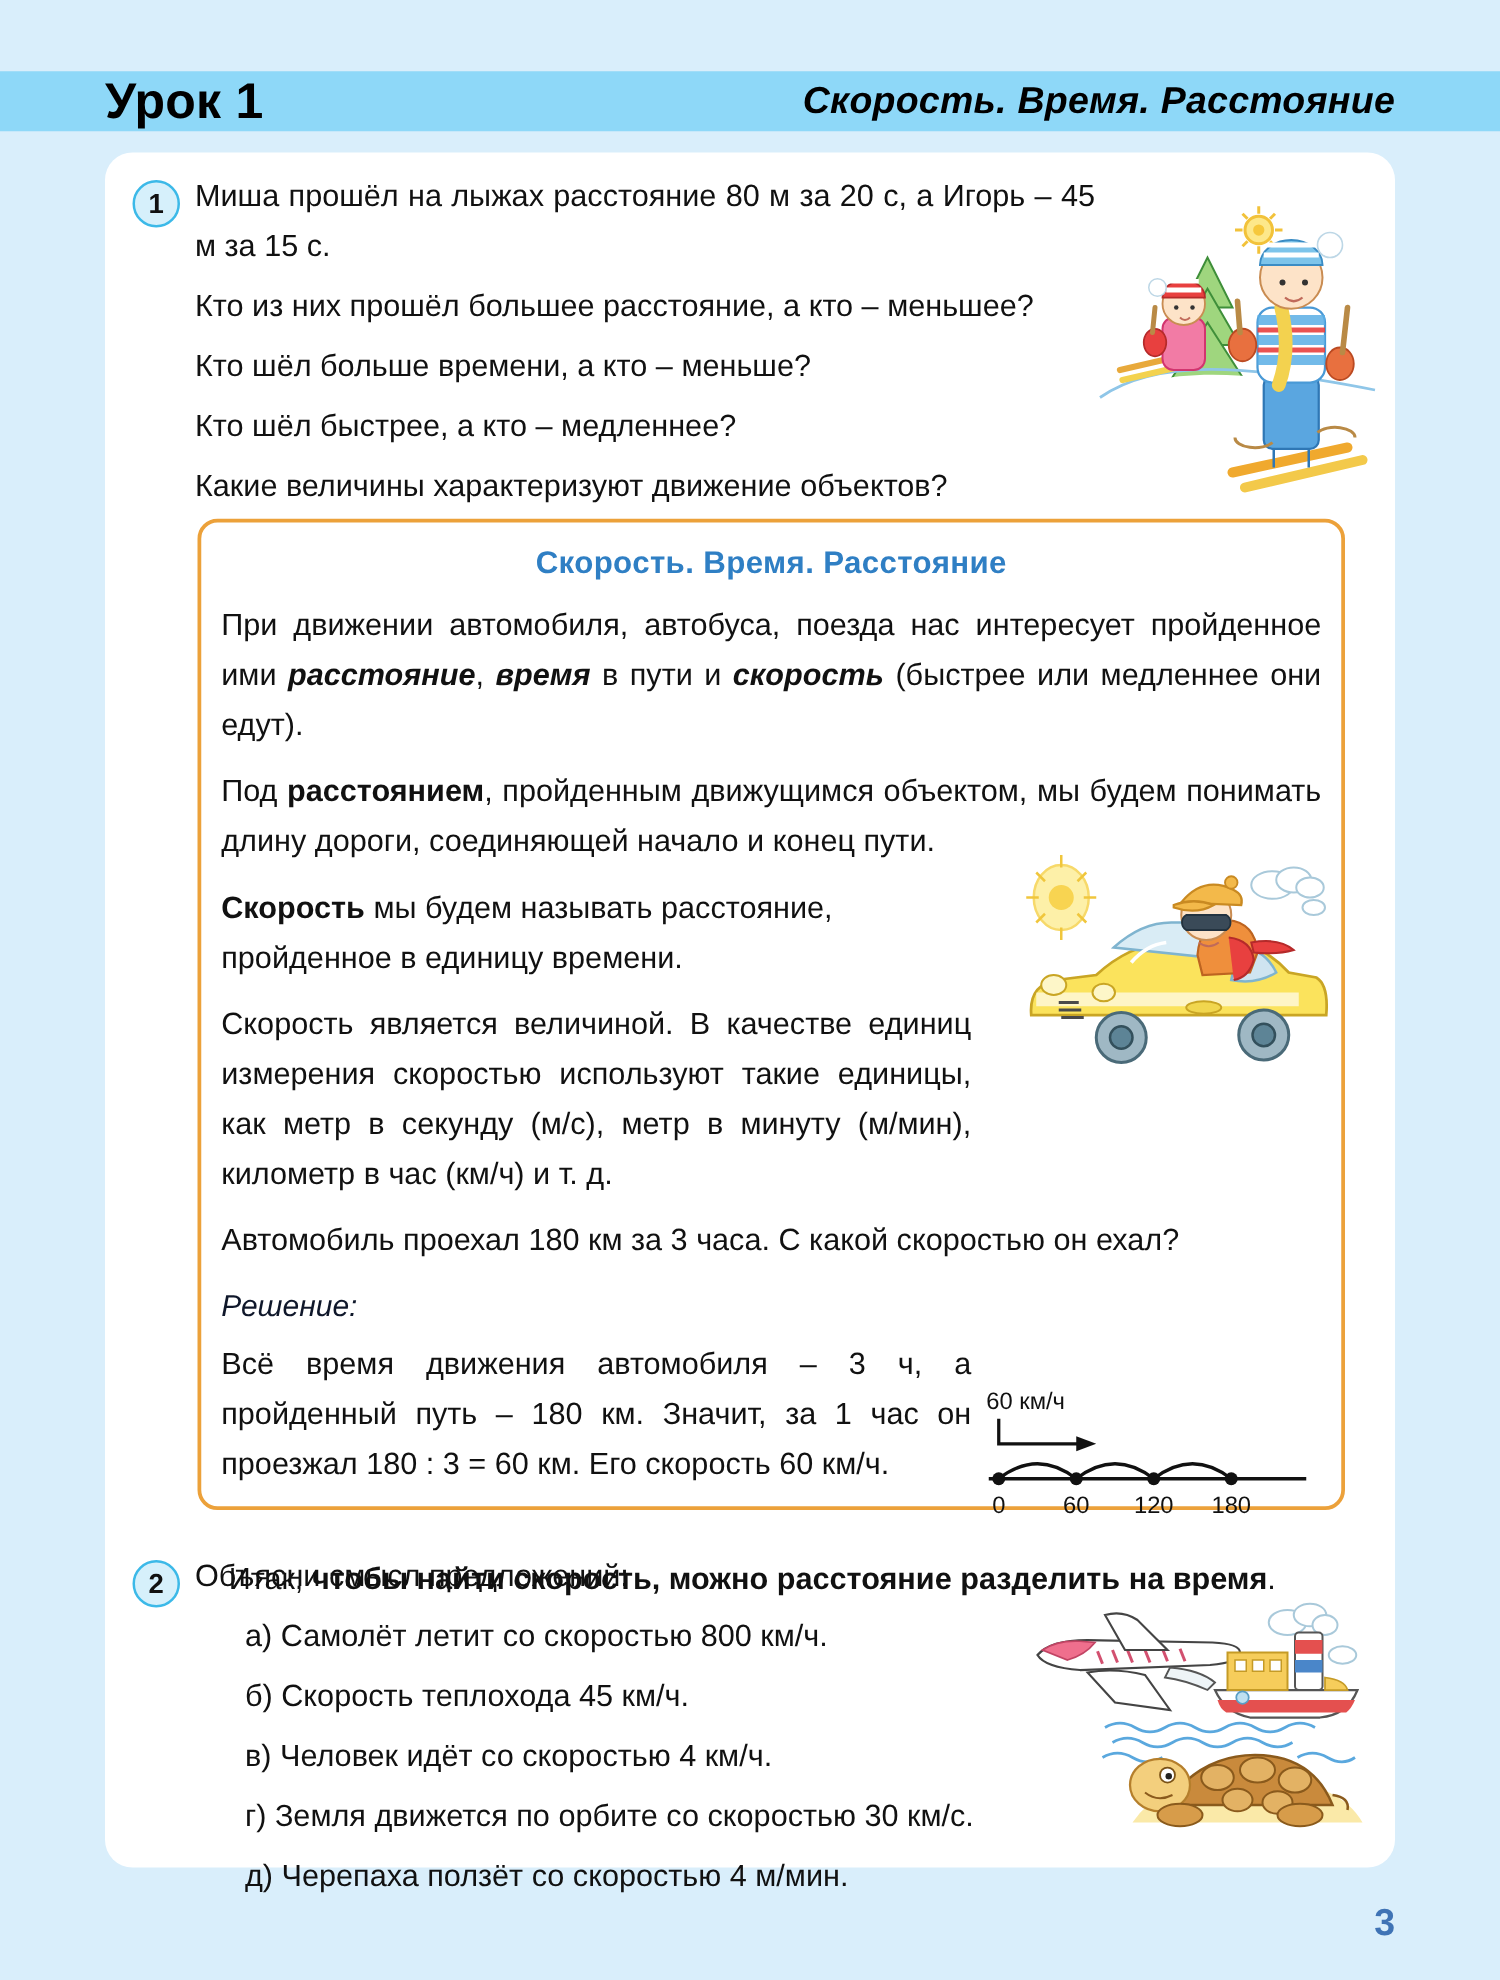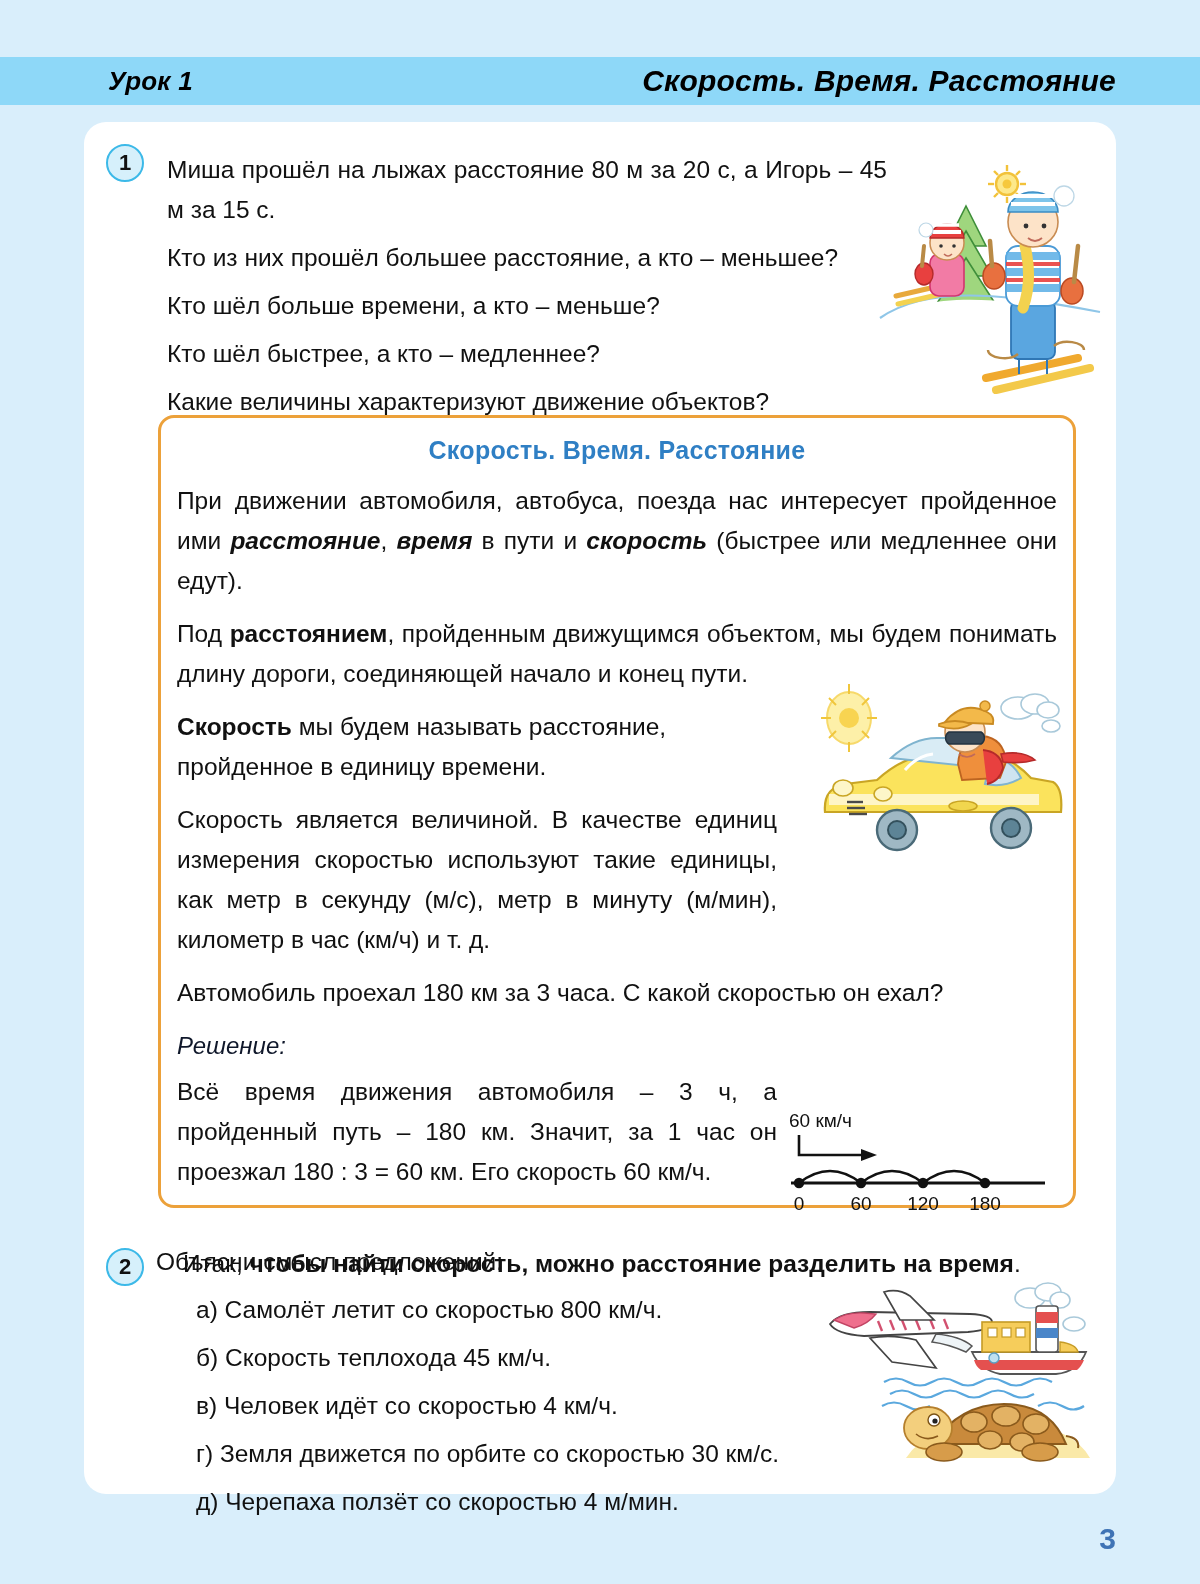--- a/index.html
+++ b/index.html
@@ -30,26 +30,24 @@
     top: 50px;
     width: 1200px;
     height: 62px;
     display: flex;
     align-items: center;
     justify-content: space-between;
     padding: 0 84px;
     box-sizing: border-box;
   }
   .lesson-label {
-    font-size: 26px;
-    font-weight: bold;
-    font-style: italic;
+    font-size: 40px;
+    font-weight: bold;
     color: #000;
     letter-spacing: .2px;
-    margin-left: 24px;
   }
   .header-title {
     font-size: 30px;
     font-weight: bold;
     font-style: italic;
     color: #000;
     letter-spacing: .2px;
   }
 
   
@@ -92,23 +90,22 @@
   
   #ex1 {
     position: absolute;
     left: 0;
     top: 0;
   }
   #ex1 .ex-num { left: 22px; top: 22px; }
   #ex1 .ex-body {
     position: absolute;
     left: 72px;
-    top: 28px;
+    top: 16px;
     width: 720px;
-    margin-left: 11px;
   }
   .p-just {
     text-align: justify;
     text-align-last: left;
     margin: 0 0 8px 0;
   }
   .p-plain { margin: 0 0 8px 0; }
 
   .ski-art {
     position: absolute;

